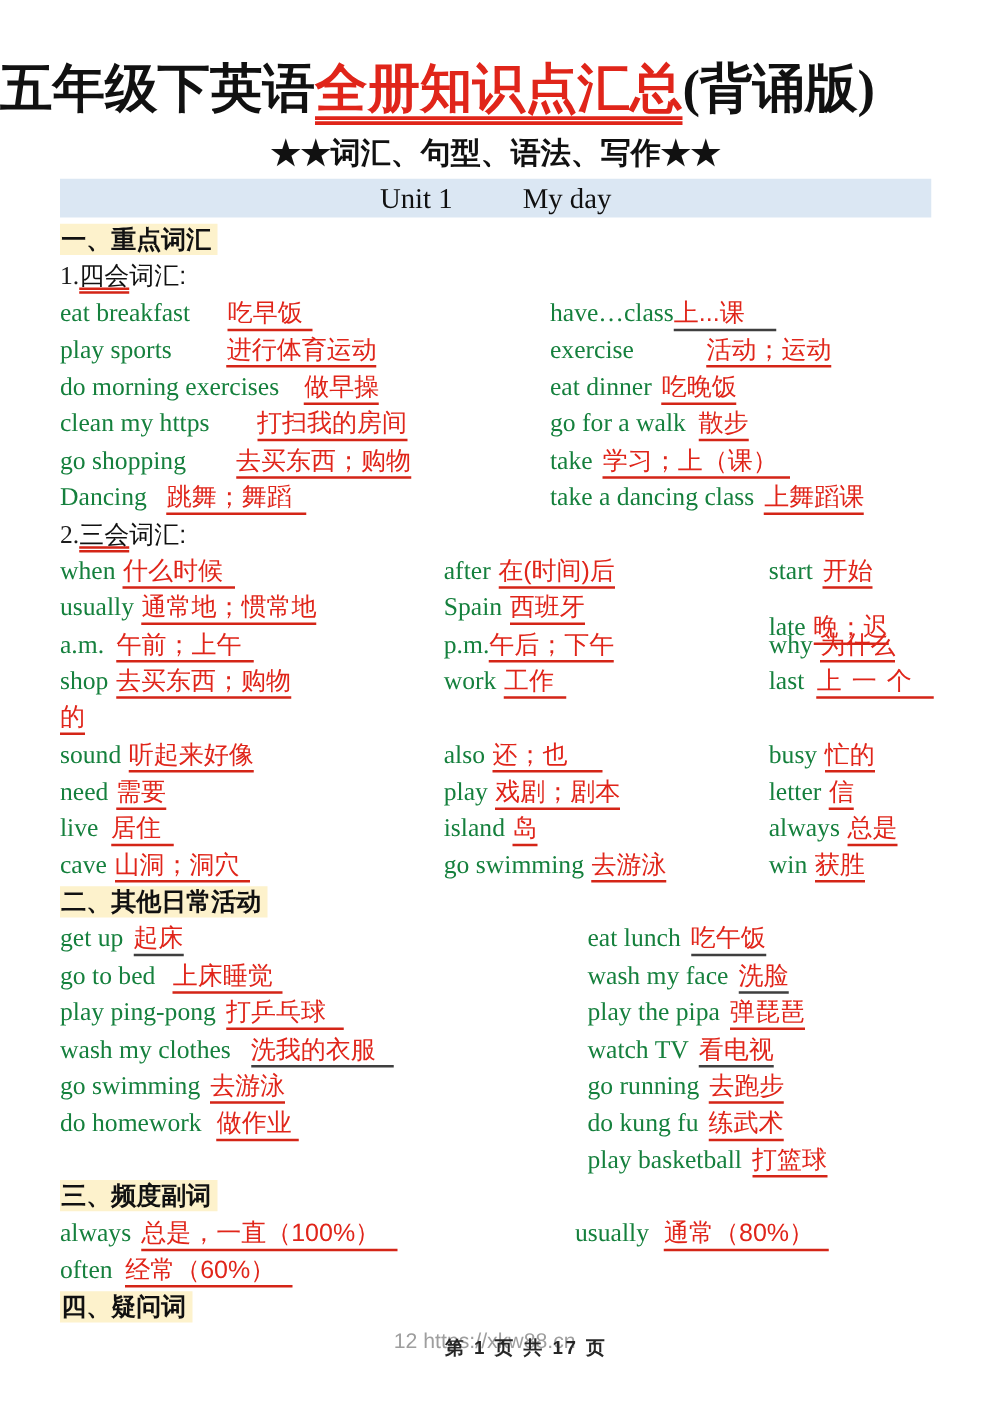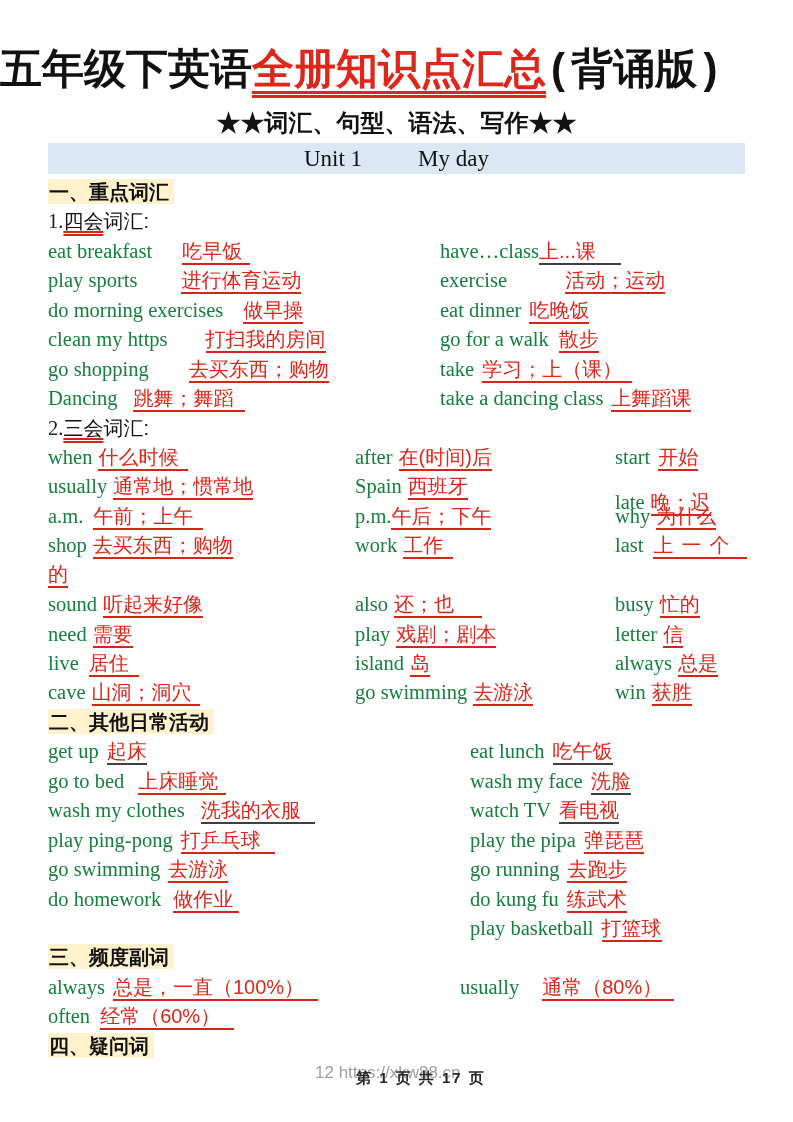--- a/index.html
+++ b/index.html
@@ -5,21 +5,21 @@
   :root{
     --red:#e0251a; --ul-red:#d42517; --ul-dark:#3f3f3f; --hl:#fdf2cc; --band:#dbe7f3;
   }
   html,body{margin:0;padding:0;}
   body{
     width:793px;height:1122px;position:relative;background:#ffffff;overflow:hidden;
     font-family:"Liberation Serif", serif;color:#1c1c1c;
   }
   .title{
     position:absolute;top:46px;left:0;width:698px;text-align:center;
-    font-family:Liberation Mono, monospace;font-weight:700;font-size:42px;line-height:52px;color:#111;
+    font-family:Liberation Serif, serif;font-weight:700;font-size:42px;line-height:52px;color:#111;
     white-space:nowrap;
   }
   .title .red-ul{
     color:var(--red);
     text-decoration:underline double;text-decoration-color:var(--red);
     text-decoration-thickness:2.5px;text-underline-offset:8px;
   }
   .subtitle{
     position:absolute;top:107px;left:0;width:793px;text-align:center;
     font-family:"Liberation Sans", sans-serif;font-weight:700;font-size:24px;line-height:32px;color:#111;
@@ -146,42 +146,42 @@
     <div class="row"><span class="sec">二、其他日常活动</span></div>
     <div class="row">
       <span class="cell" style="left: 0px;"><span class="en">get up</span><span class="zh ud" style="margin-left: 8px;">起床</span></span>
       <span class="cell" style="left: 422px;"><span class="en">eat lunch</span><span class="zh ud" style="margin-left: 8px;">吃午饭</span></span>
     </div>
     <div class="row">
       <span class="cell" style="left: 0px;"><span class="en">go to bed</span><span class="zh" style="margin-left: 14px; padding-right: 8px;">上床睡觉</span></span>
       <span class="cell" style="left: 422px;"><span class="en">wash my face</span><span class="zh ud" style="margin-left: 8px;">洗脸</span></span>
     </div>
     <div class="row">
+      <span class="cell" style="left: 0px;"><span class="en">play ping-pong</span><span class="zh" style="margin-left: 8px; padding-right: 14px;">打乒乓球</span></span>
+      <span class="cell" style="left: 422px;"><span class="en">play the pipa</span><span class="zh" style="margin-left: 8px;">弹琵琶</span></span>
+    </div>
+    <div class="row">
       <span class="cell" style="left: 0px;"><span class="en">wash my clothes</span><span class="zh ud" style="margin-left: 16px; padding-right: 14px;">洗我的衣服</span></span>
       <span class="cell" style="left: 422px;"><span class="en">watch TV</span><span class="zh ud" style="margin-left: 8px;">看电视</span></span>
-    </div>
-    <div class="row">
-      <span class="cell" style="left: 0px;"><span class="en">play ping-pong</span><span class="zh" style="margin-left: 8px; padding-right: 14px;">打乒乓球</span></span>
-      <span class="cell" style="left: 422px;"><span class="en">play the pipa</span><span class="zh" style="margin-left: 8px;">弹琵琶</span></span>
     </div>
     <div class="row">
       <span class="cell" style="left: 0px;"><span class="en">go swimming</span><span class="zh" style="margin-left: 8px;">去游泳</span></span>
       <span class="cell" style="left: 422px;"><span class="en">go running</span><span class="zh" style="margin-left: 8px;">去跑步</span></span>
     </div>
     <div class="row">
       <span class="cell" style="left: 0px;"><span class="en">do homework</span><span class="zh" style="margin-left: 12px; padding-right: 6px;">做作业</span></span>
       <span class="cell" style="left: 422px;"><span class="en">do kung fu</span><span class="zh" style="margin-left: 8px;">练武术</span></span>
     </div>
     <div class="row">
       <span class="cell" style="left: 422px;"><span class="en">play basketball</span><span class="zh" style="margin-left: 8px;">打篮球</span></span>
     </div>
     <div class="row"><span class="sec">三、频度副词</span></div>
     <div class="row">
       <span class="cell" style="left: 0px;"><span class="en">always</span><span class="zh" style="margin-left: 8px; padding-right: 14px;">总是，一直（100%）</span></span>
-      <span class="cell" style="left: 412px;"><span class="en">usually</span><span class="zh" style="margin-left: 23px; padding-right: 12px;">通常（80%）</span></span>
+      <span class="cell" style="left: 412px;"><span class="en">usually</span><span class="zh" style="margin-left: 12px; padding-right: 12px;">通常（80%）</span></span>
     </div>
     <div class="row">
       <span class="cell" style="left: 0px;"><span class="en">often</span><span class="zh" style="margin-left: 10px; padding-right: 14px;">经常（60%）</span></span>
     </div>
     <div class="row"><span class="sec">四、疑问词</span></div>
   </div>
 
 <div class="wm">12 https://xkw88.cn</div>
 <div class="pn">第 1 页 共 17 页</div>
 

